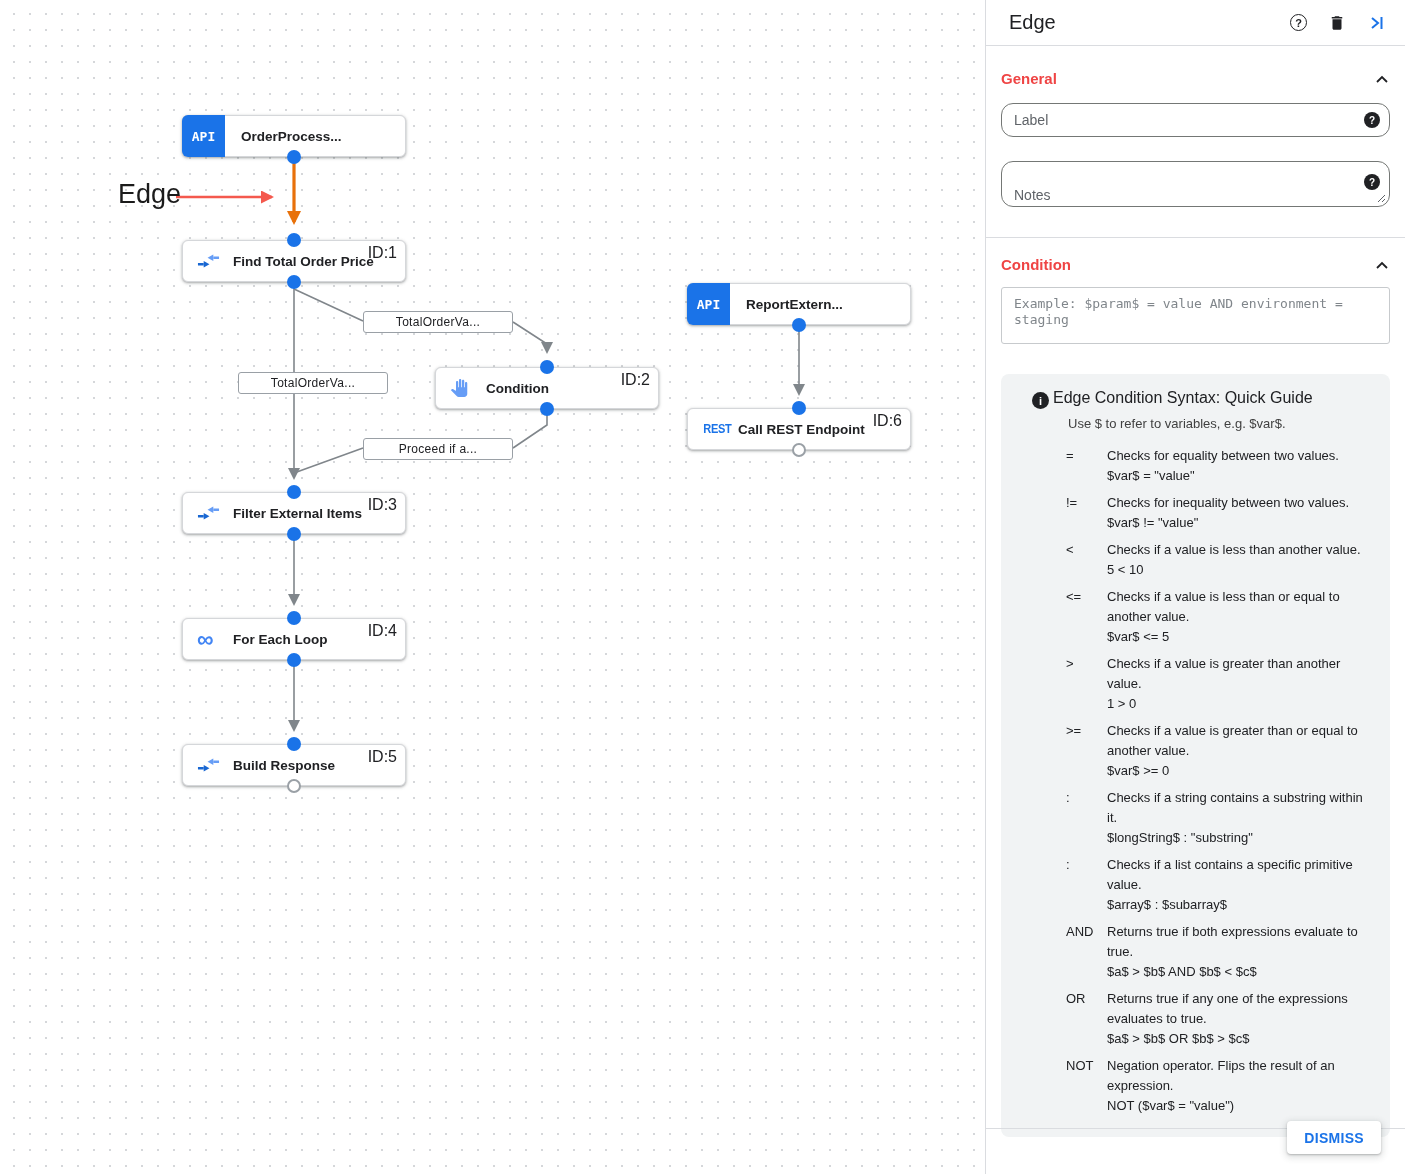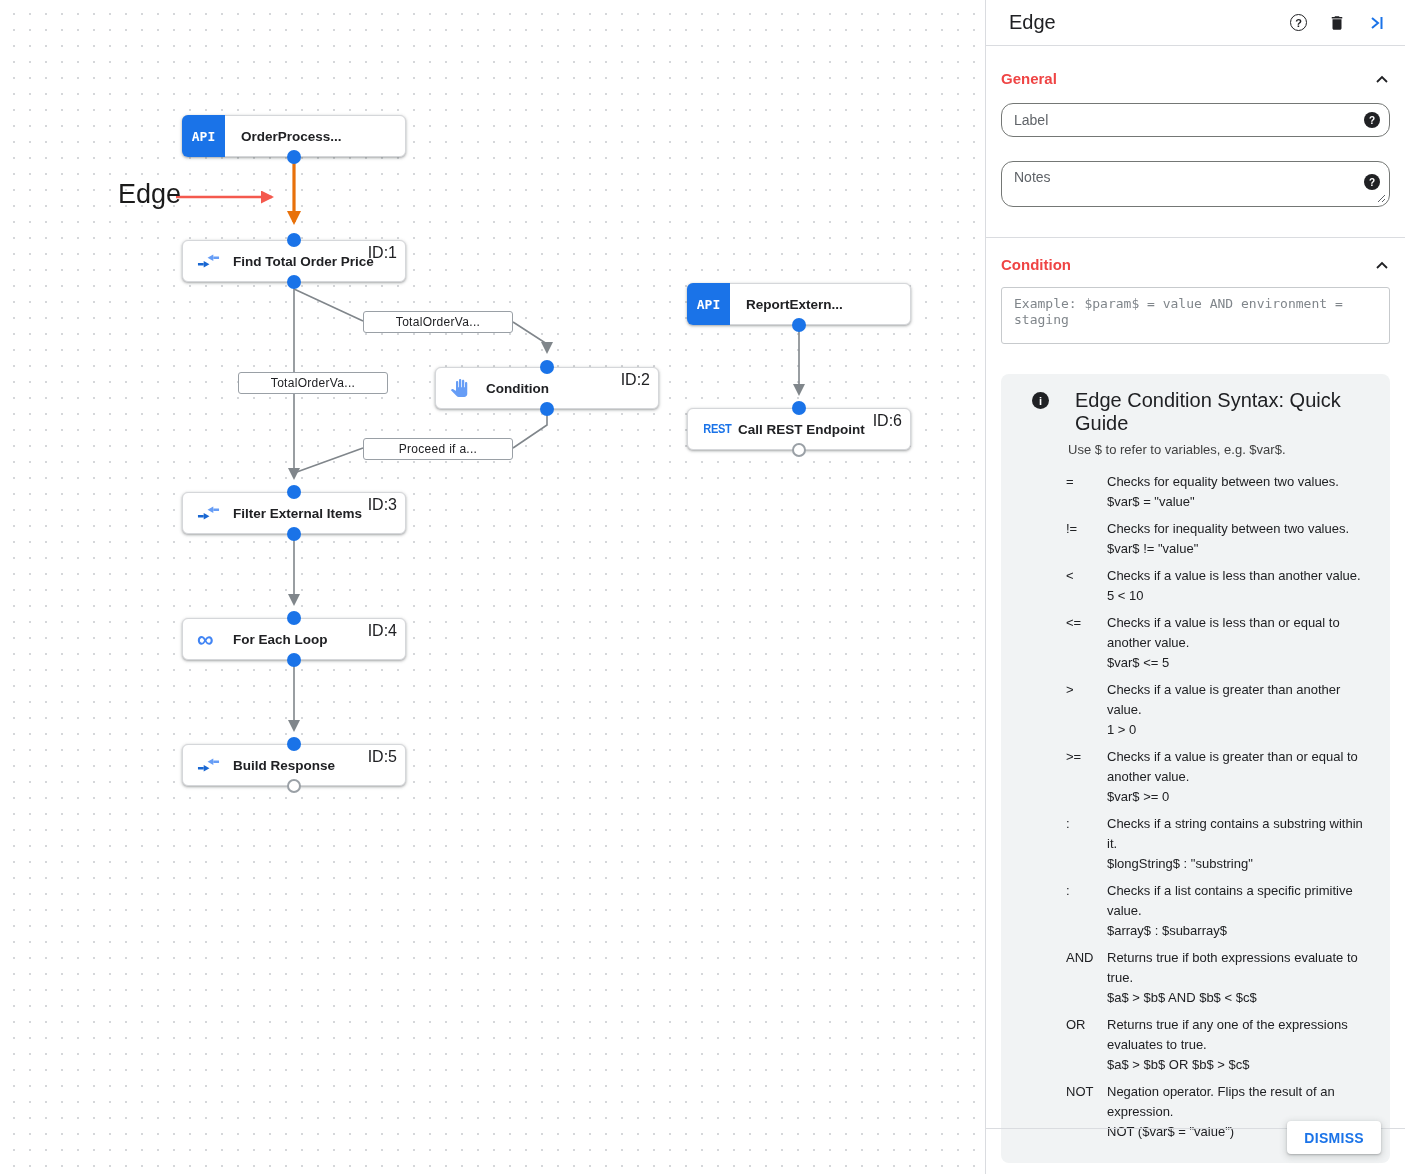--- a/index.html
+++ b/index.html
@@ -43,38 +43,38 @@
   .help-circle { width:17px; height:17px; border:1.6px solid #202124; border-radius:50%;
     font-size:11px; font-weight:700; color:#202124; display:flex; align-items:center; justify-content:center; }
   .p-divider { height:1px; background:#dadce0; }
   .p-section { padding:0 15px; }
   .sec-head { display:flex; align-items:center; justify-content:space-between; margin-top:24px; }
   .sec-title { font-size:15px; font-weight:700; color:#ef4444; }
   .field { position:relative; margin-top:16px; }
   .field input, .field textarea { width:100%; border:1px solid #747775; border-radius:12px;
     font-size:14px; color:#202124; padding:0 34px 0 12px; outline:none; font-family:"Liberation Sans",sans-serif; }
   .field input { height:34px; }
-  .field textarea { height:46px; padding-top:7px; resize:none; }
+  .field textarea { height:46px; padding-top:25px; resize:none; }
   .field input::placeholder, .field textarea::placeholder { color:#5f6368; }
   .q-filled { position:absolute; right:10px; width:16px; height:16px; background:#202124; border-radius:50%;
     color:#fff; font-size:10px; font-weight:700; display:flex; align-items:center; justify-content:center; }
   .q-center { top:50%; transform:translateY(-50%); }
   .resize-handle { position:absolute; right:4px; bottom:4px; }
 
   .cond-box { margin-top:14px; }
   .cond-box textarea { width:100%; height:57px; border:1px solid #c7cacd; border-radius:3px; resize:none;
     font-family:"DejaVu Sans Mono", monospace; font-size:13px; line-height:16px; color:#202124;
     padding:8px 12px; outline:none; }
   .cond-box textarea::placeholder { color:#80868b; }
 
   .guide { margin-top:26px; background:#f1f3f4; border-radius:8px; padding:15px 16px 14px 16px; }
   .guide-head { display:flex; align-items:flex-start; }
   .info-circle { width:17px; height:17px; background:#202124; border-radius:50%; color:#fff; flex-shrink:0;
     font-size:11px; font-weight:700; display:flex; align-items:center; justify-content:center; margin-top:3px; margin-left:15px; }
-  .guide-title { font-size:20px; color:#202124; margin-left:26px; }
+  .guide-title { font-size:16px; color:#202124; margin-left:4px; }
   .guide-sub { font-size:13px; color:#404040; margin:7px 0 0 51px; }
   .g-rows { margin-top:15px; }
   .g-row { display:flex; padding-left:49px; margin-bottom:7px; }
   .g-op { width:41px; flex-shrink:0; font-size:13px; color:#202124; line-height:20px; }
   .g-right { flex:1; padding-right:2px; }
   .g-desc, .g-ex { font-size:13px; color:#202124; line-height:20px; }
 
   .p-bottom-divider { position:absolute; left:0; right:0; top:1128px; height:1px; background:#dadce0; }
   .dismiss-btn { position:absolute; right:24px; top:1121px; height:33px; padding:0 17px; background:#fff;
     border:none; border-radius:4px; color:#1a73e8; font-size:14px; font-weight:700; letter-spacing:.3px;

